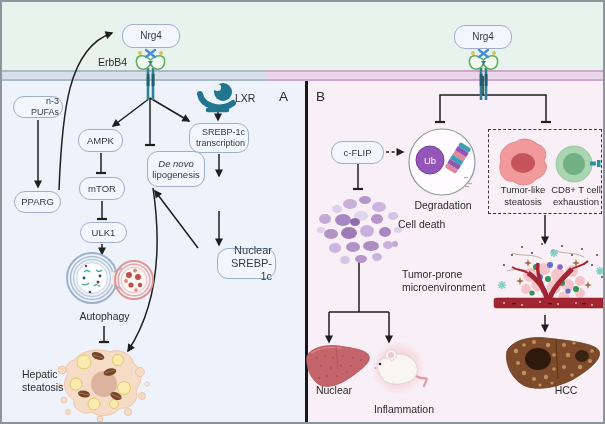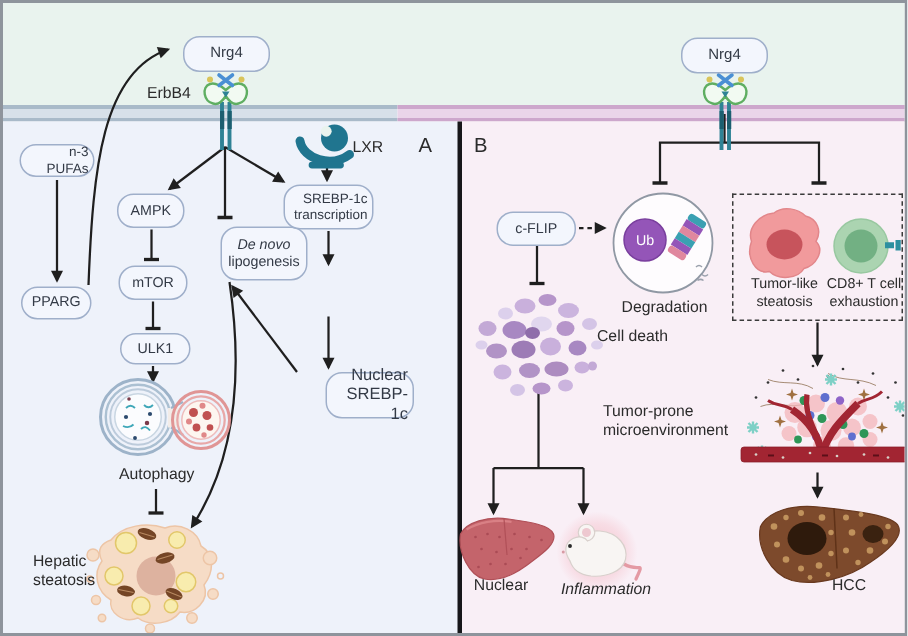--- a/index.html
+++ b/index.html
@@ -450,16 +450,16 @@
   <div class="panel-letter" style="left:277px;top:87px;">A</div>
   <div class="panel-letter" style="left:314px;top:87px;">B</div>
   <div class="lbl c" style="left:60px;top:308px;width:85px;">Autophagy</div>
   <div class="lbl" style="left:20px;top:366px;width:50px;">Hepatic steatosis</div>
   <div class="lbl" style="left:396px;top:216px;">Cell death</div>
   <div class="lbl c" style="left:404px;top:197px;width:74px;">Degradation</div>
   <div class="lbl c" style="left:490px;top:182px;width:62px;font-size:9.5px;">Tumor-like steatosis</div>
   <div class="lbl c" style="left:546px;top:182px;width:56px;font-size:9.5px;">CD8+ T cell exhaustion</div>
   <div class="lbl" style="left:400px;top:266px;width:94px;">Tumor-prone microenvironment</div>
   <div class="lbl c" style="left:306px;top:382px;width:52px;">Nuclear</div>
-  <div class="lbl c" style="left:366px;top:385px;width:72px;font-style:italic;">Inflammation</div>
+  <div class="lbl c" style="left:366px;top:401px;width:72px;">Inflammation</div>
   <div class="lbl c" style="left:548px;top:382px;width:32px;">HCC</div>
 
 </div>
 
 </body></html>

